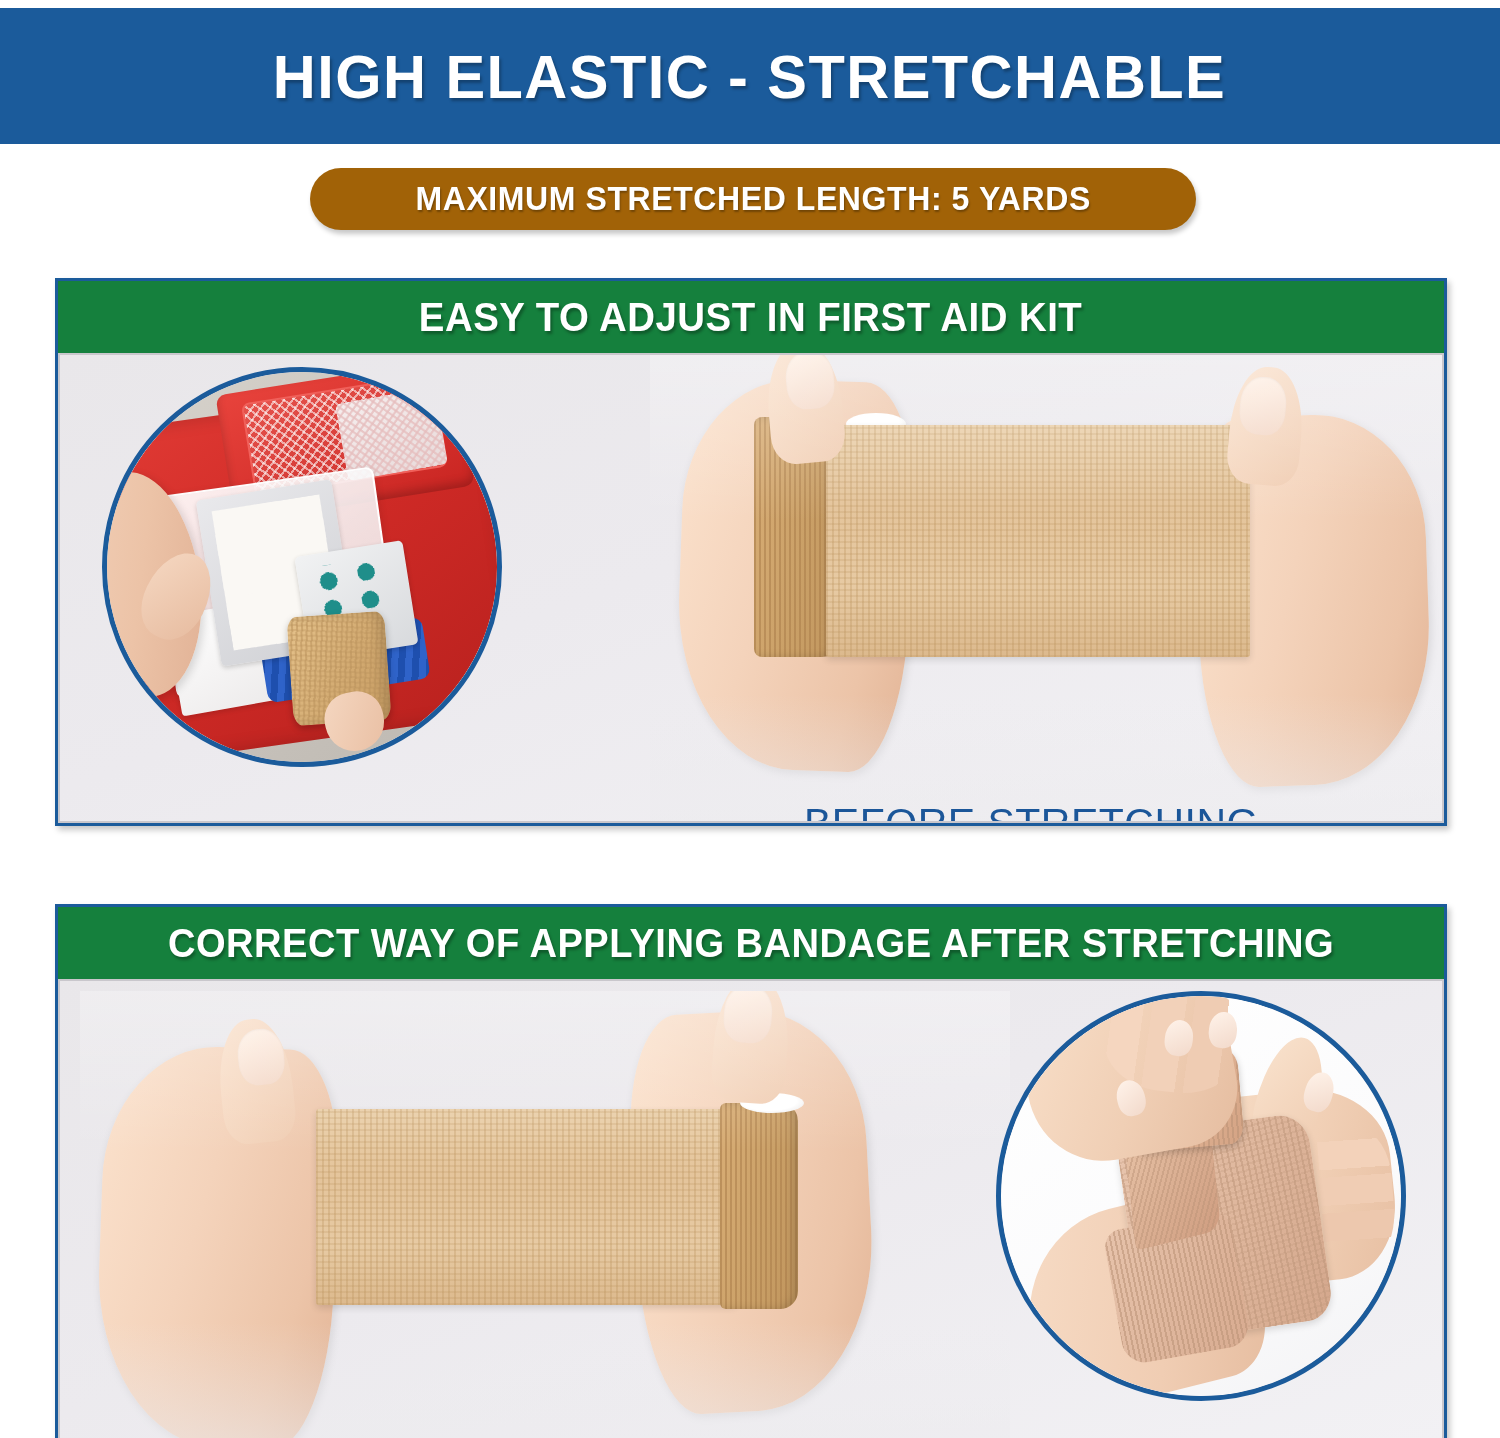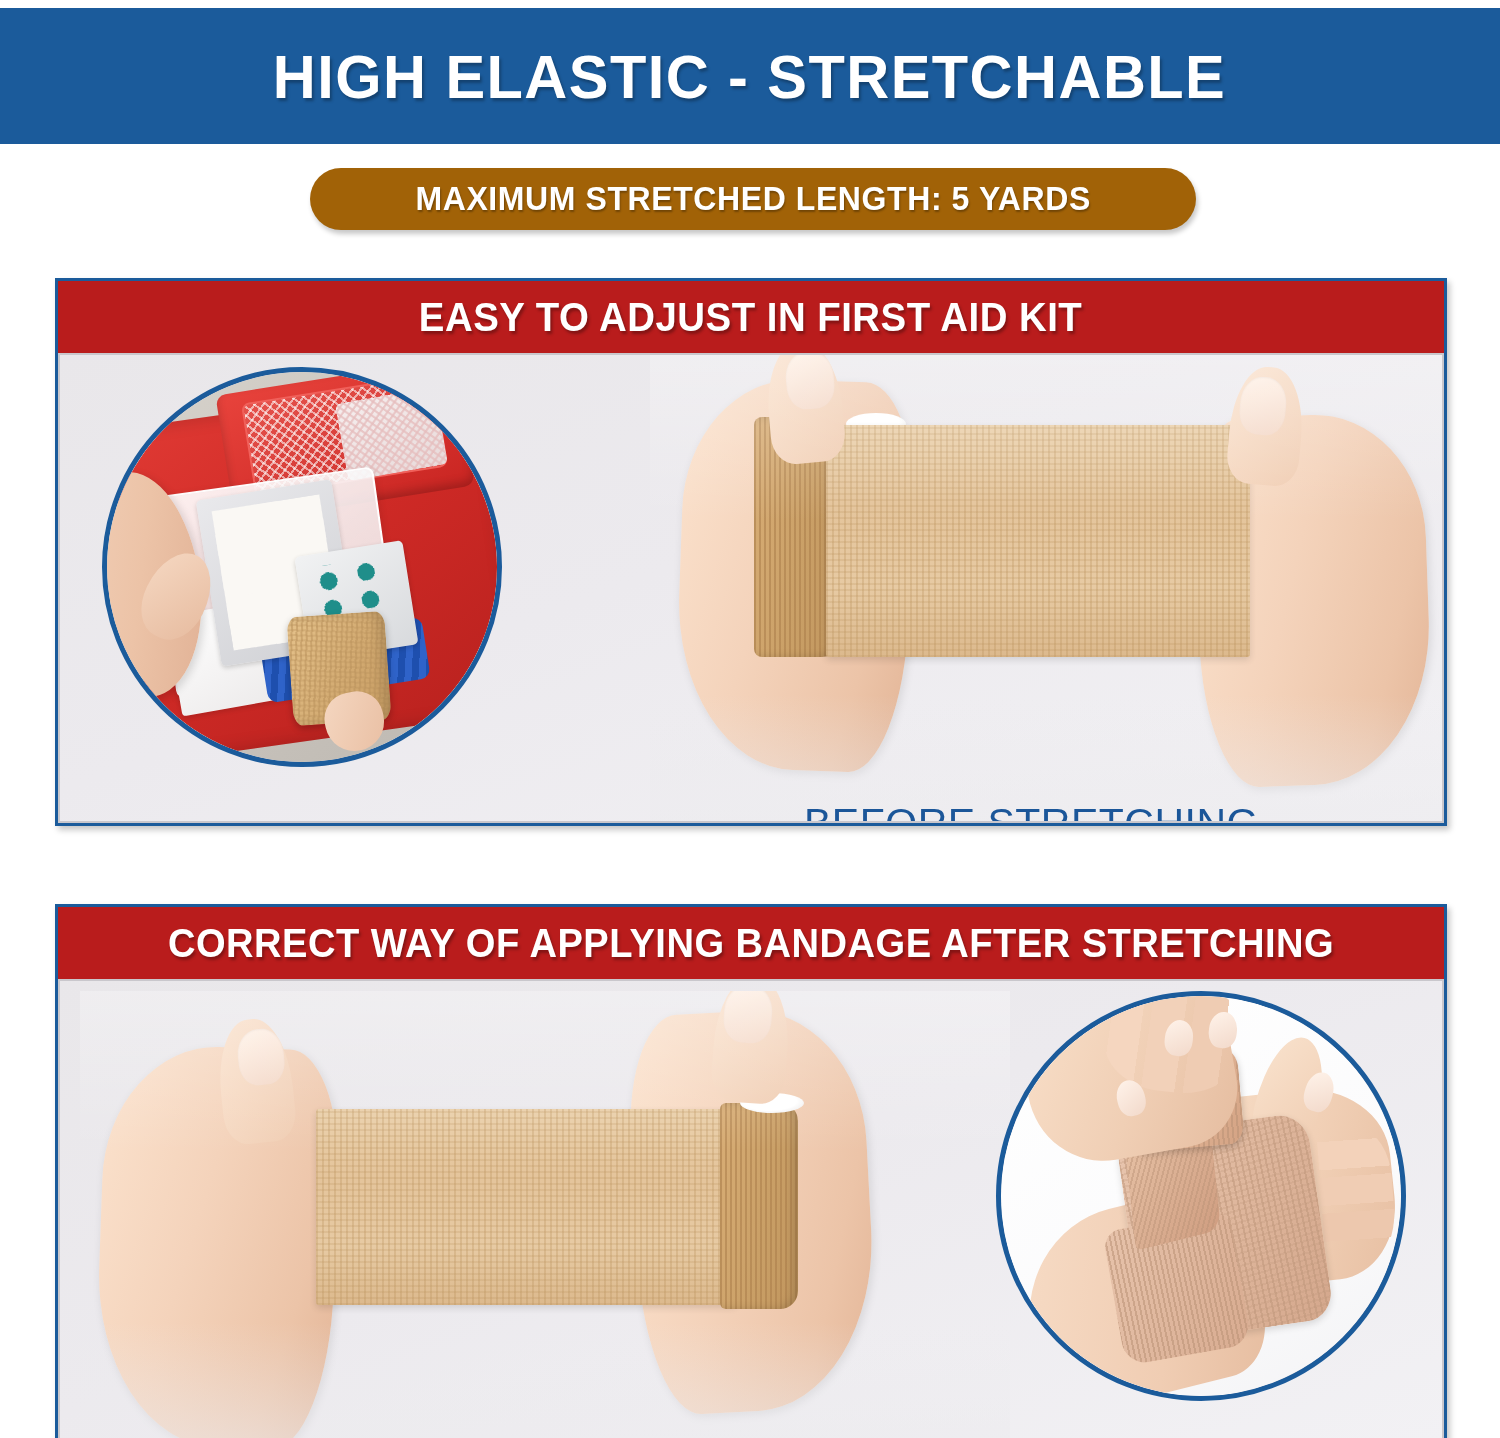--- a/index.html
+++ b/index.html
@@ -74,21 +74,21 @@
     border: 3px solid #1b5b9b;
     background: #1b5b9b;
     box-shadow: 3px 4px 6px rgba(0,0,0,0.22);
     overflow: hidden;
   }
   #panel-one   { top: 278px;  height: 548px; }
   #panel-two   { top: 888px;  height: 545px; margin-top: 16px; }
 
   .panel-header {
     height: 72px;
-    background: #b91c1c;
+    background: #15803d;
     display: flex;
     align-items: center;
     justify-content: center;
   }
   .panel-header .panel-header-text {
     color: #ffffff;
     font-size: 40px;
     font-weight: bold;
     letter-spacing: 0.5px;
     transform: scaleX(0.96);

